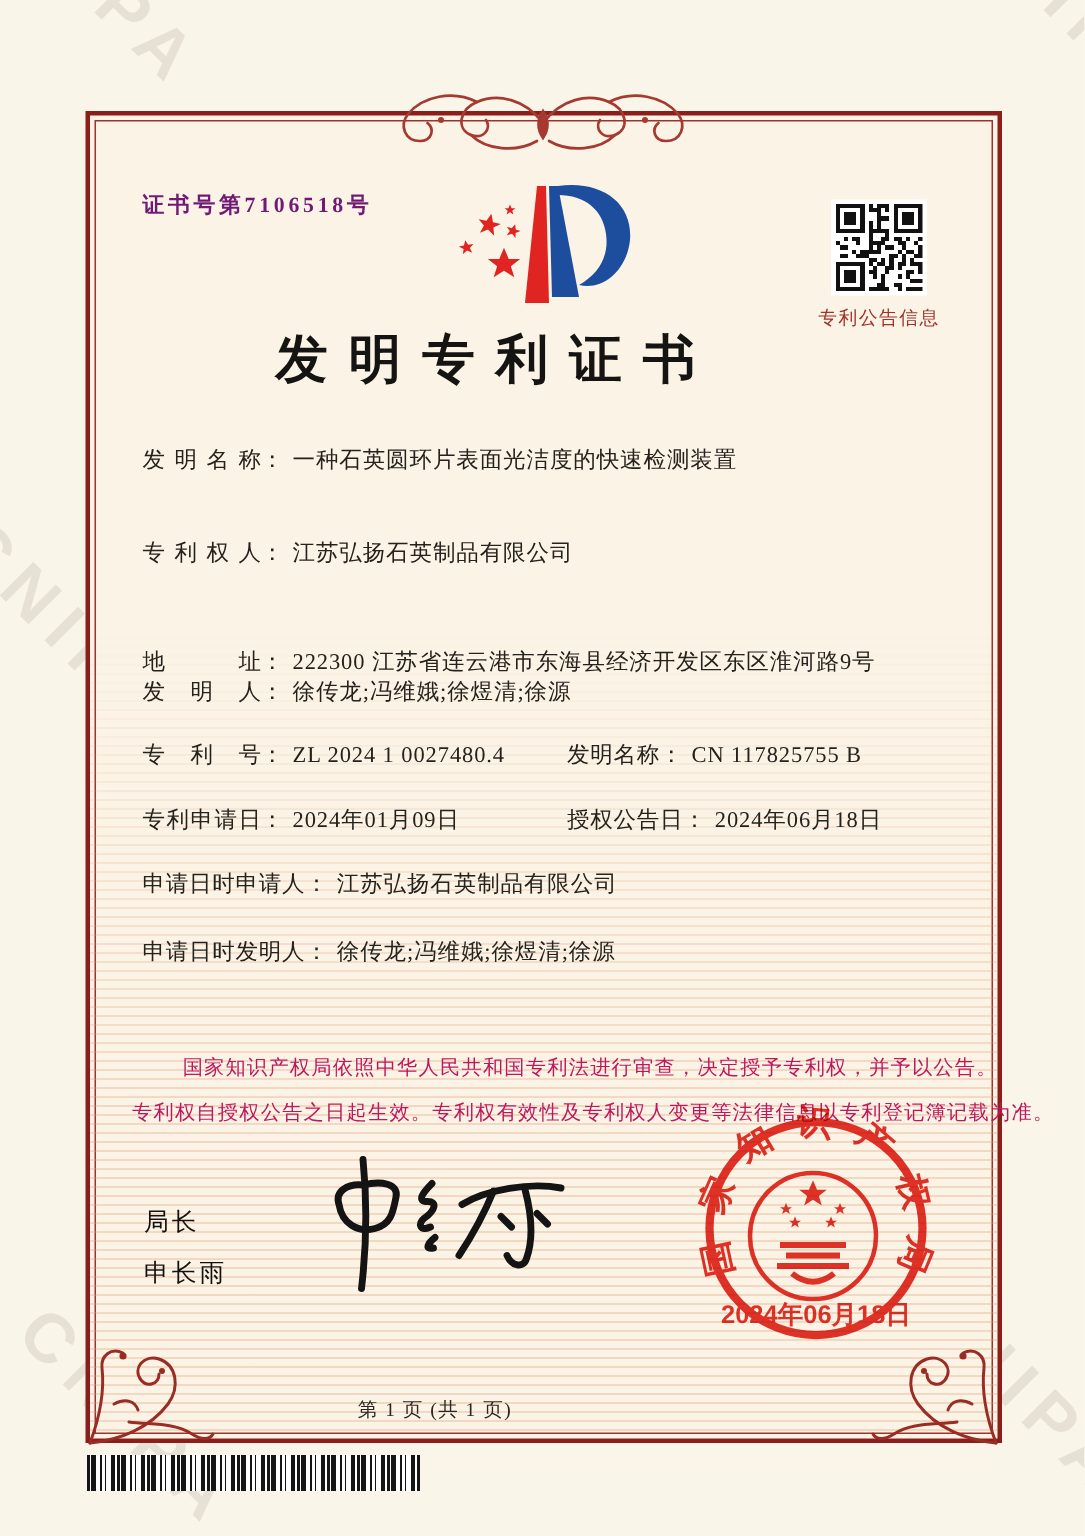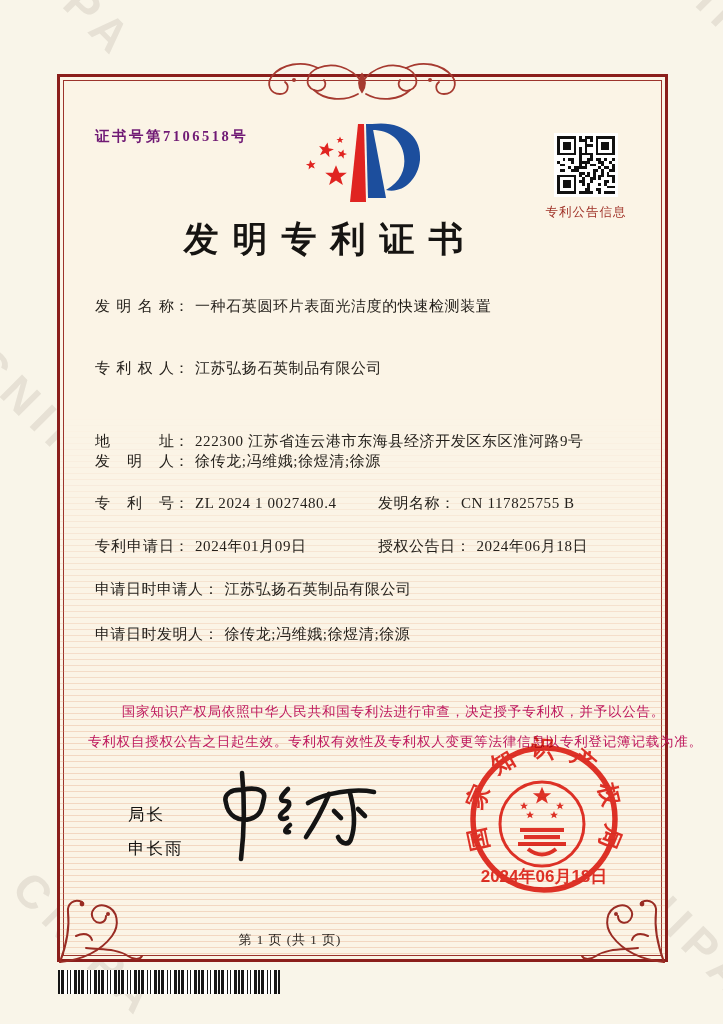--- a/index.html
+++ b/index.html
@@ -61,21 +61,21 @@
   .colon { display:inline-block; margin-right:6px; }
   .value { letter-spacing:0.6px; }
   .col2 { position:absolute; left:283px; top:0; white-space:nowrap; }
   
   .legal { position:absolute; left:88px; top:697px; width:556px; font-size:13.5px; color:#be185d; }
   .legal div { line-height:30px; letter-spacing:0.8px; white-space:nowrap; }
   .legal .indent { text-indent:2.5em; }
   
   .signer { position:absolute; left:96px; top:804px; font-size:16.5px; color:#141210;
             font-family:"Liberation Sans","DejaVu Sans",sans-serif; letter-spacing:2px; }
-  .signer div { margin-bottom:12px;margin-left:32px; }
+  .signer div { margin-bottom:12px; }
   .signature { position:absolute; left:208px; top:763px; }
   
   .seal { position:absolute; left:458px; top:736px; opacity:0.93; mix-blend-mode:multiply; }
   
   .page-num { position:absolute; left:0; top:931px; width:580px; text-align:center;
               font-size:13px; color:#2b2520; letter-spacing:1px; }
   .barcode {
     position:absolute; left:58px; top:970px; width:222px; height:24px;
     background:repeating-linear-gradient(90deg,
       #151515 0 2px, #fdfdfd 2px 3px, #151515 3px 6px, #fdfdfd 6px 9px,

